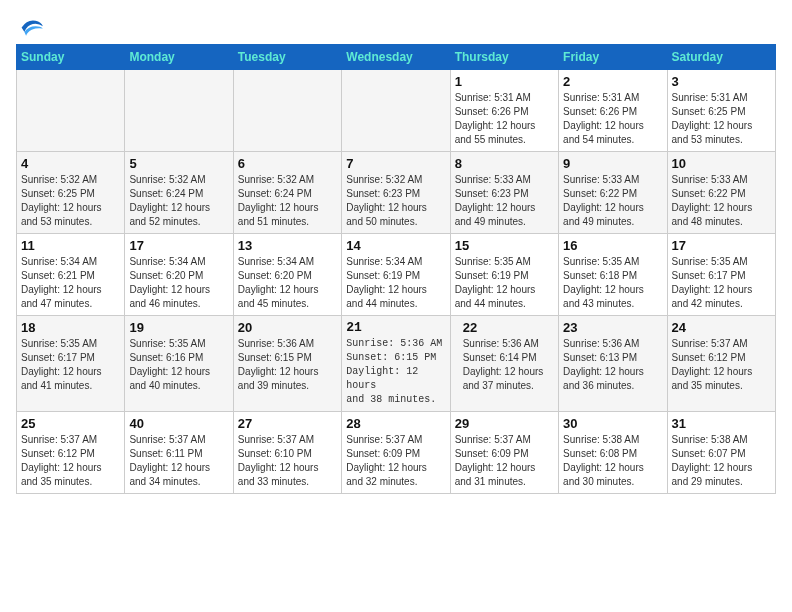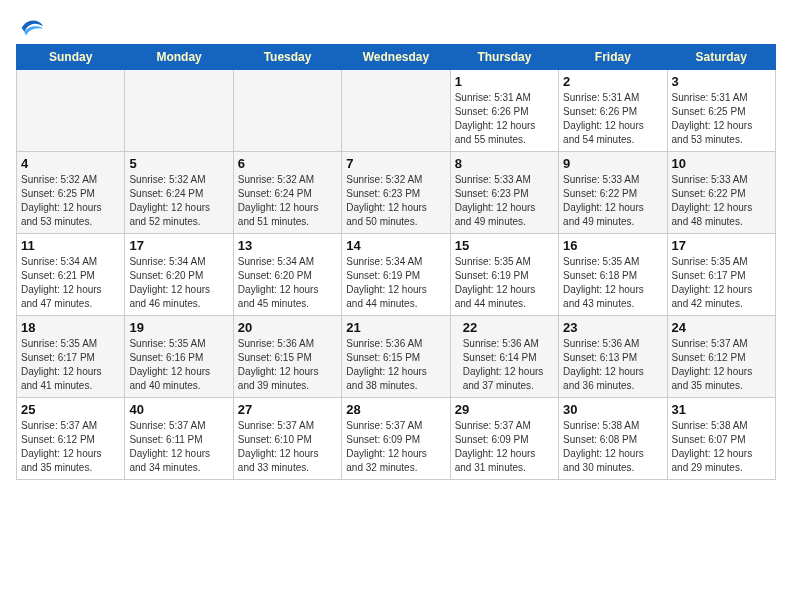--- a/index.html
+++ b/index.html
@@ -43,25 +43,25 @@
       font-size: 16px;
       color: #333;
     }
     table {
       width: 100%;
       border-collapse: collapse;
       table-layout: fixed;
     }
     th {
       background-color: #1565c0;
-      color: #fef9c3;
+      color: #5eead4;
       font-size: 12px;
       font-weight: bold;
-      padding: 5px 20px;
-      text-align: center;
+      padding: 5px 4px;
+      text-align: left;
       border: 1px solid #1565c0;
     }
     td {
       border: 1px solid #ccc;
       padding: 4px 4px;
       vertical-align: top;
       font-size: 10.5px;
       color: #222;
       height: 80px;
       background: #fff;
@@ -267,21 +267,21 @@
 Daylight: 12 hours
 and 40 minutes.</div>
         </td>
         <td style="background: rgb(245, 245, 245);">
           <div class="day-number">20</div>
           <div class="day-info" style="white-space: pre-line;">Sunrise: 5:36 AM
 Sunset: 6:15 PM
 Daylight: 12 hours
 and 39 minutes.</div>
         </td>
-        <td style="background: rgb(245, 245, 245);">
+        <td style="background: rgb(245, 245, 245); font-family: Liberation Mono, monospace;">
           <div class="day-number">21</div>
           <div class="day-info" style="white-space: pre-line;">Sunrise: 5:36 AM
 Sunset: 6:15 PM
 Daylight: 12 hours
 and 38 minutes.</div>
         </td>
         <td style="background: rgb(245, 245, 245); padding-left: 12px;">
           <div class="day-number">22</div>
           <div class="day-info" style="white-space: pre-line;">Sunrise: 5:36 AM
 Sunset: 6:14 PM

